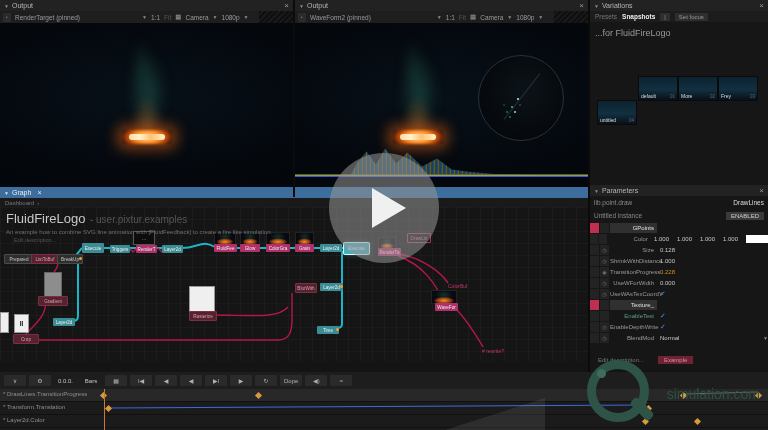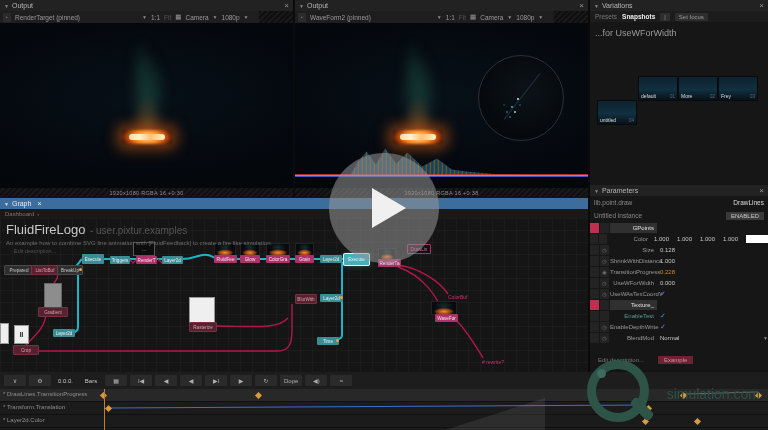--- a/index.html
+++ b/index.html
@@ -220,21 +220,21 @@
       <span>Variations</span>
       <span class="grow"></span>
       <span class="x">×</span>
     </div>
     <div class="vtabs">
       <span class="vtab">Presets</span>
       <span class="vtab active">Snapshots</span>
       <span class="vbtn">|</span>
       <span class="vbtn">Set focus</span>
     </div>
-    <div class="vhead">...for UseWForWidth</div>
+    <div class="vhead">...for FluidFireLogo</div>
     <div id="vgrid"></div>
   <div class="vthumb" style="left: 48px; top: 76px;">
         <div class="vl">default</div>
         <div class="vn">01</div>
       </div>
       <div class="vthumb" style="left: 88px; top: 76px;">
         <div class="vl">More</div>
         <div class="vn">02</div>
       </div>
       <div class="vthumb" style="left: 128px; top: 76px;">
@@ -350,21 +350,21 @@
             <span class="caret" style="margin-left: auto;">▼</span>
           </div>
         </div>
       </div>
     <div class="pfoot">
       <span style="color:#777;">Edit description...</span>
       <span class="exbtn">Example</span>
     </div>
   </div>
 
-  <div class="panel" style="left:0;top:198px;width:588px;height:175px;">
+  <div class="panel" style="left:0;top:187px;width:588px;height:175px;">
     <div class="gbar">
       <span class="caret" style="color:#dde;">▼</span>
       <span>Graph</span>
       <span class="grow"></span>
       <span class="x" style="color:#eee;">×</span>
     </div>
     <div class="gcrumb">
       <span>Dashboard</span>
       <span>›</span>
     </div>

